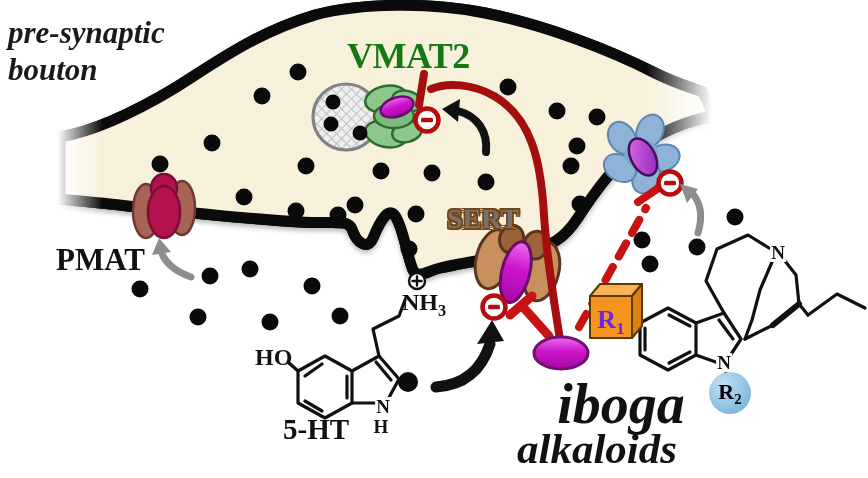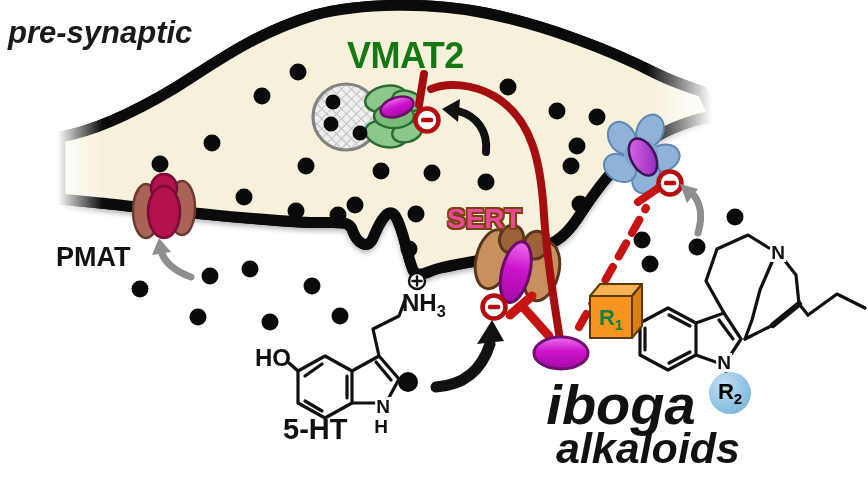--- a/index.html
+++ b/index.html
@@ -1,39 +1,39 @@
 <!DOCTYPE html>
 <html><head>
 <meta charset="utf-8">
 <style>
   html,body{margin:0;padding:0;background:#fff;}
   #stage{position:relative;width:868px;height:478px;background:#ffffff;overflow:hidden;
-         font-family:Liberation Sans, sans-serif;}
+         font-family:Liberation Serif, serif;}
   #stage svg{position:absolute;left:0;top:0;}
   .lbl{position:absolute;white-space:nowrap;color:#111;}
   .title{left:8px;top:14px;font-size:31px;font-weight:bold;font-style:italic;line-height:37px;color:#1a1a1a;}
   .vmat2{left:347px;top:35px;font-size:36px;font-weight:800;color:#157815;letter-spacing:-.5px;}
-  .sert{left:447px;top:203px;font-size:28px;font-weight:800;color:#ec4899;
+  .sert{left:447px;top:203px;font-size:28px;font-weight:800;color:#737373;
         text-shadow:-1.6px -1.6px 0 #7A430F,1.6px -1.6px 0 #7A430F,-1.6px 1.6px 0 #7A430F,
                     1.6px 1.6px 0 #7A430F,0 -1.6px 0 #7A430F,0 1.6px 0 #7A430F,
                     -1.6px 0 0 #7A430F,1.6px 0 0 #7A430F;}
   .oct2{left:672px;top:142px;font-size:27px;font-weight:800;}
-  .pmat{left:56px;top:242px;font-size:27px;font-weight:800;}
+  .pmat{left:56px;top:242px;font-size:31px;font-weight:800;}
   .fiveht{left:283px;top:413px;font-size:29px;font-weight:800;text-align:center;}
   .iboga1{left:621px;top:372px;font-size:56px;font-weight:bold;font-style:italic;transform:translateX(-50%);}
-  .iboga2{left:648px;top:424px;font-size:43px;font-weight:bold;font-style:italic;transform:translateX(-50%);}
+  .iboga2{left:597px;top:424px;font-size:43px;font-weight:bold;font-style:italic;transform:translateX(-50%);}
   .chem{font-size:24px;font-weight:bold;color:#111;}
   .ho{left:255px;top:344px;}
   .nh3{left:402px;top:289px;}
   .atom{background:#fff;line-height:1;padding:0 1px;transform:translateX(-50%);font-size:19px;}
   .ser-n{left:383px;top:397px;}
   .ser-h{left:381px;top:417px;}
   .ib-n1{left:724px;top:353px;}
   .ib-n2{left:778px;top:243px;}
-  .r1{left:611px;top:305px;font-size:22px;font-weight:800;color:#15803d;transform:translateX(-50%);}
+  .r1{left:611px;top:305px;font-size:26px;font-weight:800;color:#6d28d9;transform:translateX(-50%);}
   .r2{left:730px;top:379px;font-size:22px;font-weight:800;color:#000000;transform:translateX(-50%);}
   sub{font-size:.68em;}
 </style>
 </head>
 <body>
 
 <div id="stage">
 
 <svg width="868" height="478" viewBox="0 0 868 478">
   <defs>
@@ -239,20 +239,21 @@
     <polygon points="632,296 642,284 642,326 632,338" fill="#DE7E0E"></polygon>
     <rect x="590" y="296" width="42" height="42" fill="#F5941E"></rect>
   </g>
   <circle cx="730" cy="393" r="21" fill="url(#r2G)"></circle>
 
   <ellipse cx="561" cy="353" rx="27" ry="16" fill="url(#magG)" stroke="#70106F" stroke-width="3"></ellipse>
 </svg>
 
 <div class="lbl title">
   <div>pre-synaptic</div>
+  <div>bouton</div>
 </div>
 <div class="lbl vmat2">VMAT2</div>
 <div class="lbl sert">SERT</div>
 <div class="lbl pmat">PMAT</div>
 <div class="lbl fiveht">5-HT</div>
 <div class="lbl iboga1">iboga</div>
 <div class="lbl iboga2">alkaloids</div>
 
 <div class="lbl chem ho">HO</div>
 <div class="lbl chem nh3"><span>NH</span><sub>3</sub></div>

